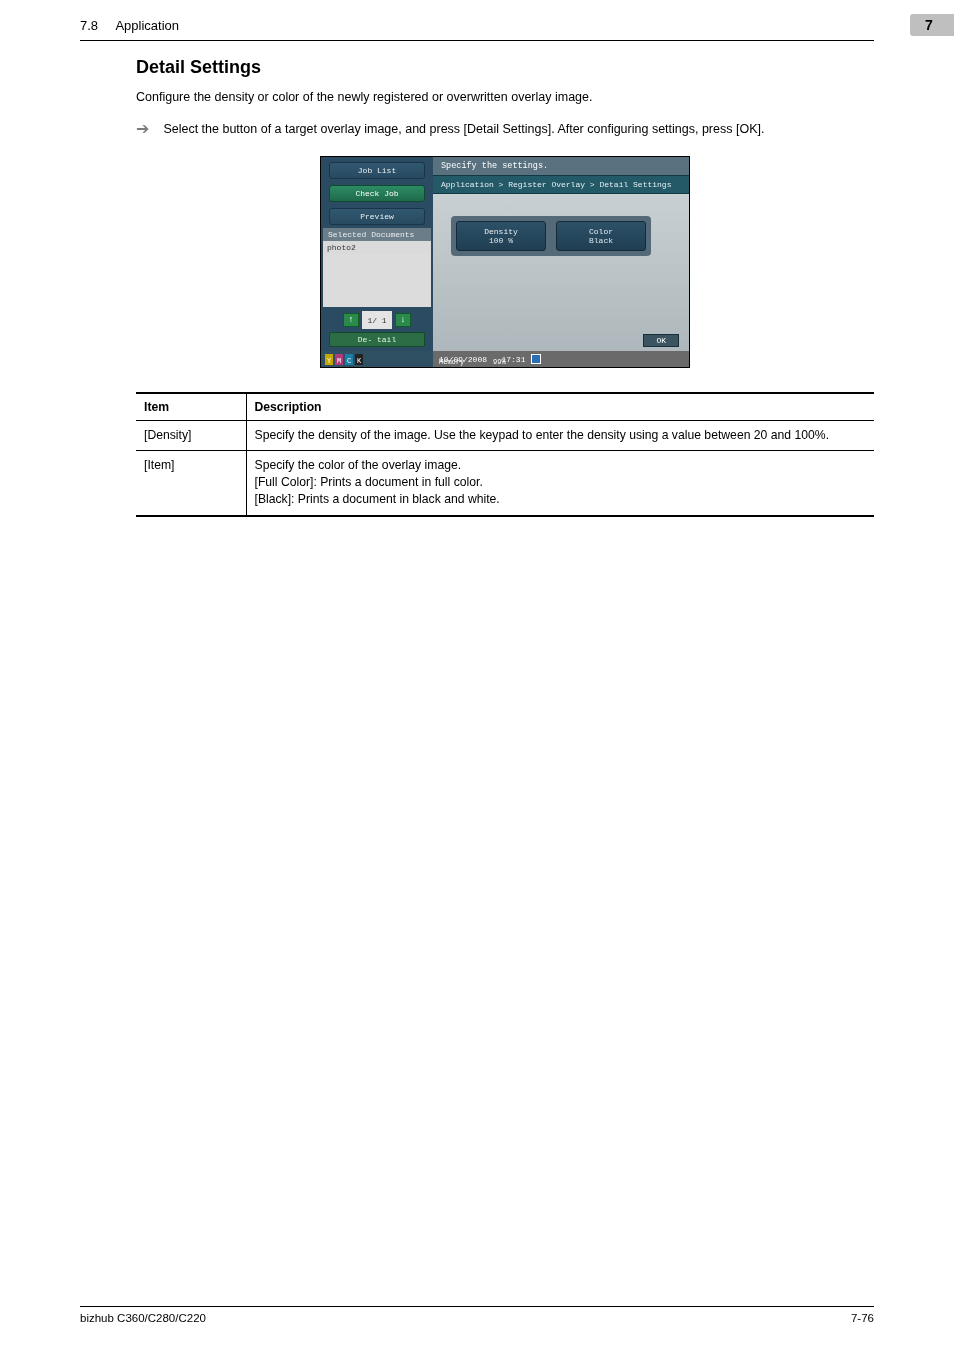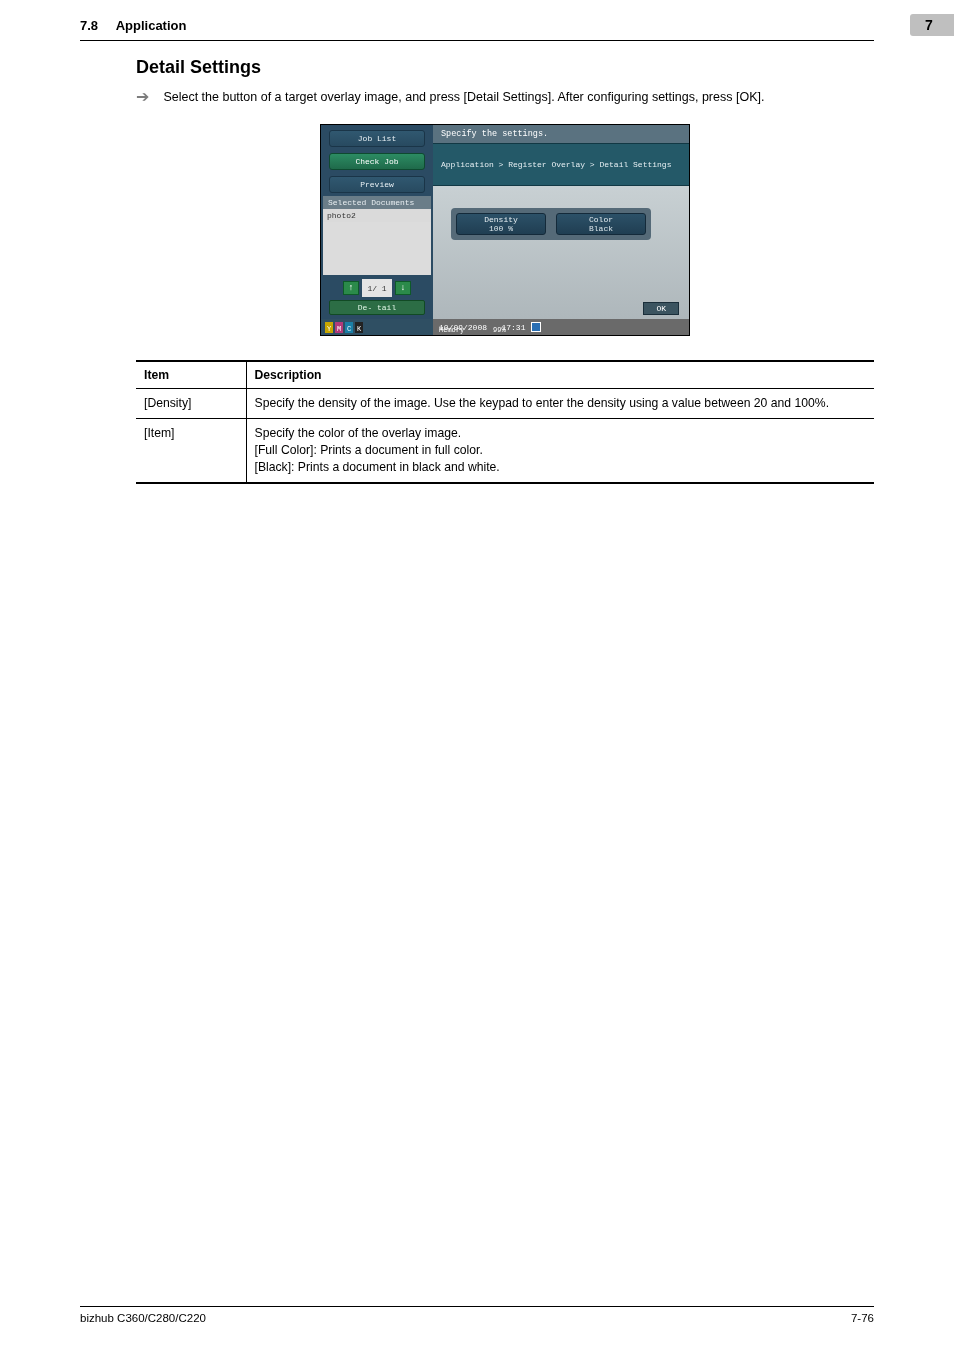--- a/index.html
+++ b/index.html
@@ -1,21 +1,21 @@
 <!DOCTYPE html>
 <html><head>
 <meta charset="utf-8">
 <style>
   * { box-sizing: border-box; margin: 0; padding: 0; }
   html, body { width: 954px; height: 1350px; font-family: Arial, Helvetica, sans-serif; background: #fff; color: #000; }
   .page { width: 954px; height: 1350px; position: relative; padding: 0 80px; }
 
   
   .header-row { display: flex; justify-content: space-between; align-items: center; border-bottom: 1px solid #000; padding: 14px 0 4px 0; }
-  .header-left { font-size: 13px; font-weight: bold; }
+  .header-left { font-size: 13px; font-weight: normal; }
   .header-right { width: 44px; height: 22px; background: #bfbfbf; display: flex; align-items: center; justify-content: center; font-size: 14px; font-weight: bold; border-top-left-radius: 3px; border-bottom-left-radius: 3px; margin-right: -80px; padding-right: 6px; }
 
   .content { padding: 16px 0 0 56px; }
   h2.section-title { font-size: 18px; font-weight: bold; margin-bottom: 10px; }
   .body-text { font-size: 12.5px; margin-bottom: 14px; line-height: 1.45; }
 
   .arrow-line { display: flex; gap: 14px; margin-bottom: 18px; }
   .arrow-glyph { font-size: 16px; color: #7d7d7d; line-height: 1; padding-top: 1px; }
   .arrow-text { font-size: 12.5px; line-height: 1.45; }
 
@@ -29,23 +29,23 @@
   .ss-label { font-size: 8px; color: #e7edf0; padding: 2px 5px; background:#6a7d88; }
   .ss-doc { background: #dadada; color: #333; font-size: 8px; padding: 2px 4px; margin: 0 0 0 0; }
   .doc-list { background:#dcdcdc; flex:1; margin:0; }
   .ss-pager { display: flex; gap: 3px; justify-content: center; align-items: center; margin-top:auto; padding:4px 0 3px 0;}
   .ss-arrow { width: 16px; height: 14px; background: #2b8a4a; border: 1px solid #0e5a29; display:flex; align-items:center; justify-content:center; color:#fff;}
   .ss-page { width: 30px; height:18px; background:#e4e4e4; color:#333; display:flex; align-items:center; justify-content:center; font-size:8px;}
   .ss-detail { background: #2c6d45; border:1px solid #114a24; text-align:center; font-size:8px; color:#dff5e5; border-radius:2px; margin:0 6px 2px 6px; padding:2px;}
 
   .ss-right { flex: 1; display: flex; flex-direction: column; }
   .ss-top { background: #5a7280; padding: 4px 8px; color: #fff; font-size: 8.5px; }
-  .ss-bc { background: #245968; padding: 16px 8px; color: #e5eef2; font-size: 8px; border-top:1px solid #123844; border-bottom:1px solid #123844;}
+  .ss-bc { background: #245968; padding: 4px 8px; color: #e5eef2; font-size: 8px; border-top:1px solid #123844; border-bottom:1px solid #123844;}
   .ss-main { flex: 1; background: linear-gradient(#c8d0d3,#aeb7bb); position: relative; }
-  .ss-panel { background:#556a78; border-radius:4px; position:absolute; top:22px; left:18px; width:200px; height:32px; display:flex;}
+  .ss-panel { background:#556a78; border-radius:4px; position:absolute; top:22px; left:18px; width:200px; height:40px; display:flex;}
   .ss-panel-btn { flex:1; margin:5px; background: linear-gradient(#2c5168,#203e52); border:1px solid #142a3a; border-radius:3px; display:flex; flex-direction:column; align-items:center; justify-content:center; font-size:8px; color:#e6eef2;}
   .ss-panel-btn span:last-child { font-size:8px; color:#dbe6eb; }
 
   .ss-footer { height: 16px; display:flex; }
   .ss-ft-left { width:112px; background:#2f4f63; display:flex; align-items:center; gap:2px; padding:0 4px;}
   .toner { width:8px; height:11px; display:inline-flex; align-items:flex-end; justify-content:center; font-size:7px; color:#fff; }
   .tY{background:#c7a600;} .tM{background:#b13a7a;} .tC{background:#1a7fa6;} .tK{background:#222;}
   .ss-ft-right { flex:1; background:#6a6a6a; display:flex; align-items:center; justify-content:space-between; padding:0 6px; color:#fff; font-size:8px;}
   .ok-btn { background:#3b5460; border:1px solid #1a2e3a; padding:1px 12px; border-radius:0; margin-right:6px; font-size:8px; color:#fff;}
   .memo { display:flex; align-items:center; gap:6px;}
@@ -71,20 +71,21 @@
       <span>7.8</span>&nbsp;&nbsp;&nbsp;&nbsp;
       <span>Application</span>
     </div>
     <div class="header-right">
       <span>7</span>
     </div>
   </div>
 
   <div class="content">
     <h2 class="section-title">Detail Settings</h2>
+    <p class="body-text">Configure the density or color of the newly registered or overwritten overlay image.</p>
 
     <div class="arrow-line">
       <span class="arrow-glyph">➔</span>
       <span class="arrow-text">Select the button of a target overlay image, and press [Detail Settings]. After configuring settings, press [OK].</span>
     </div>
 
     <div class="screenshot">
       <div class="ss-inner">
         <div class="ss-left">
           <div class="ss-btn">Job List</div>

